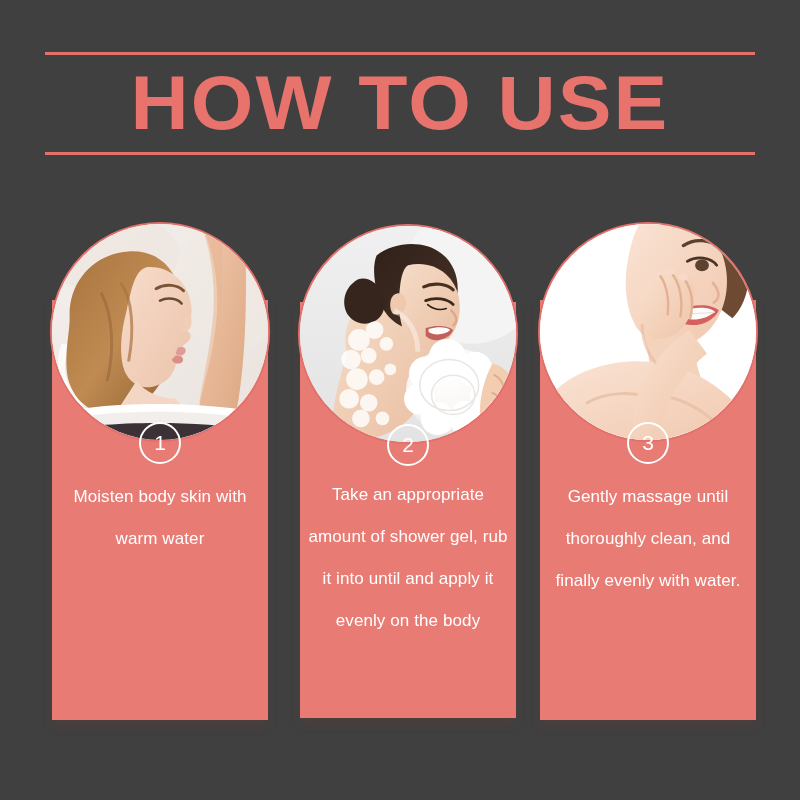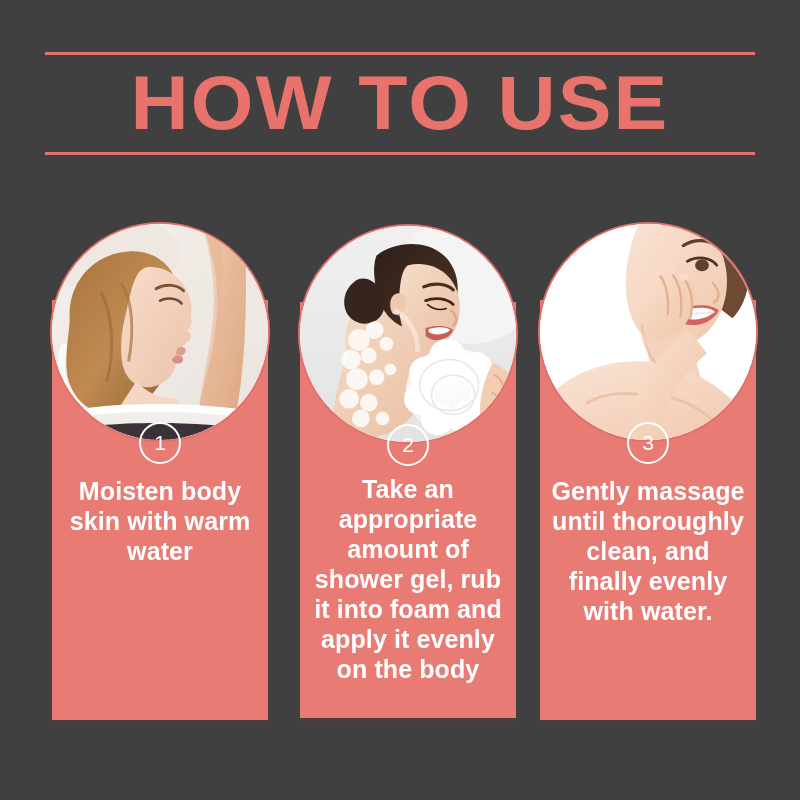--- a/index.html
+++ b/index.html
@@ -113,24 +113,24 @@
     background: transparent;
     z-index: 3;
   }
 
   .caption {
     position: absolute;
     top: 176px;
     left: 8px;
     width: 200px;
     color: #ffffff;
-    font-size: 25px;
-    line-height: 30px;
+    font-size: 17px;
+    line-height: 42px;
     text-align: center;
-    font-weight: 700;
+    font-weight: 400;
     letter-spacing: 0.1px;
   }
   .card-2 .caption { top: 172px; }
 </style>
 </head>
 <body>
 
 <div id="poster">
 
   <div class="header">
@@ -280,21 +280,21 @@
 
           <path d="M196 140 C214 144 222 162 218 182 C214 202 200 212 186 208 C180 190 184 162 196 140 Z" fill="#f2cdb2"></path>
           <g stroke="#e0ab8c" stroke-width="2" fill="none" stroke-linecap="round">
             <path d="M198 152 C206 156 210 166 208 176"></path>
             <path d="M196 170 C204 173 208 182 206 190"></path>
             <path d="M194 188 C201 190 205 196 204 202"></path>
           </g>
         </svg>
       </div>
       <div class="badge">2</div>
-      <div class="caption">Take an appropriate amount of shower gel, rub it into foam and apply it evenly on the body</div>
+      <div class="caption">Take an appropriate amount of shower gel, rub it into until and apply it evenly on the body</div>
     </div>
 
     <div class="card card-3">
       <div class="photo">
         <svg viewBox="0 0 220 220" preserveAspectRatio="xMidYMid slice">
           <defs>
             <linearGradient id="skin3" x1="0" y1="0" x2="1" y2="1">
               <stop offset="0%" stop-color="#fbe4d6"></stop>
               <stop offset="100%" stop-color="#f0c8ae"></stop>
             </linearGradient>

